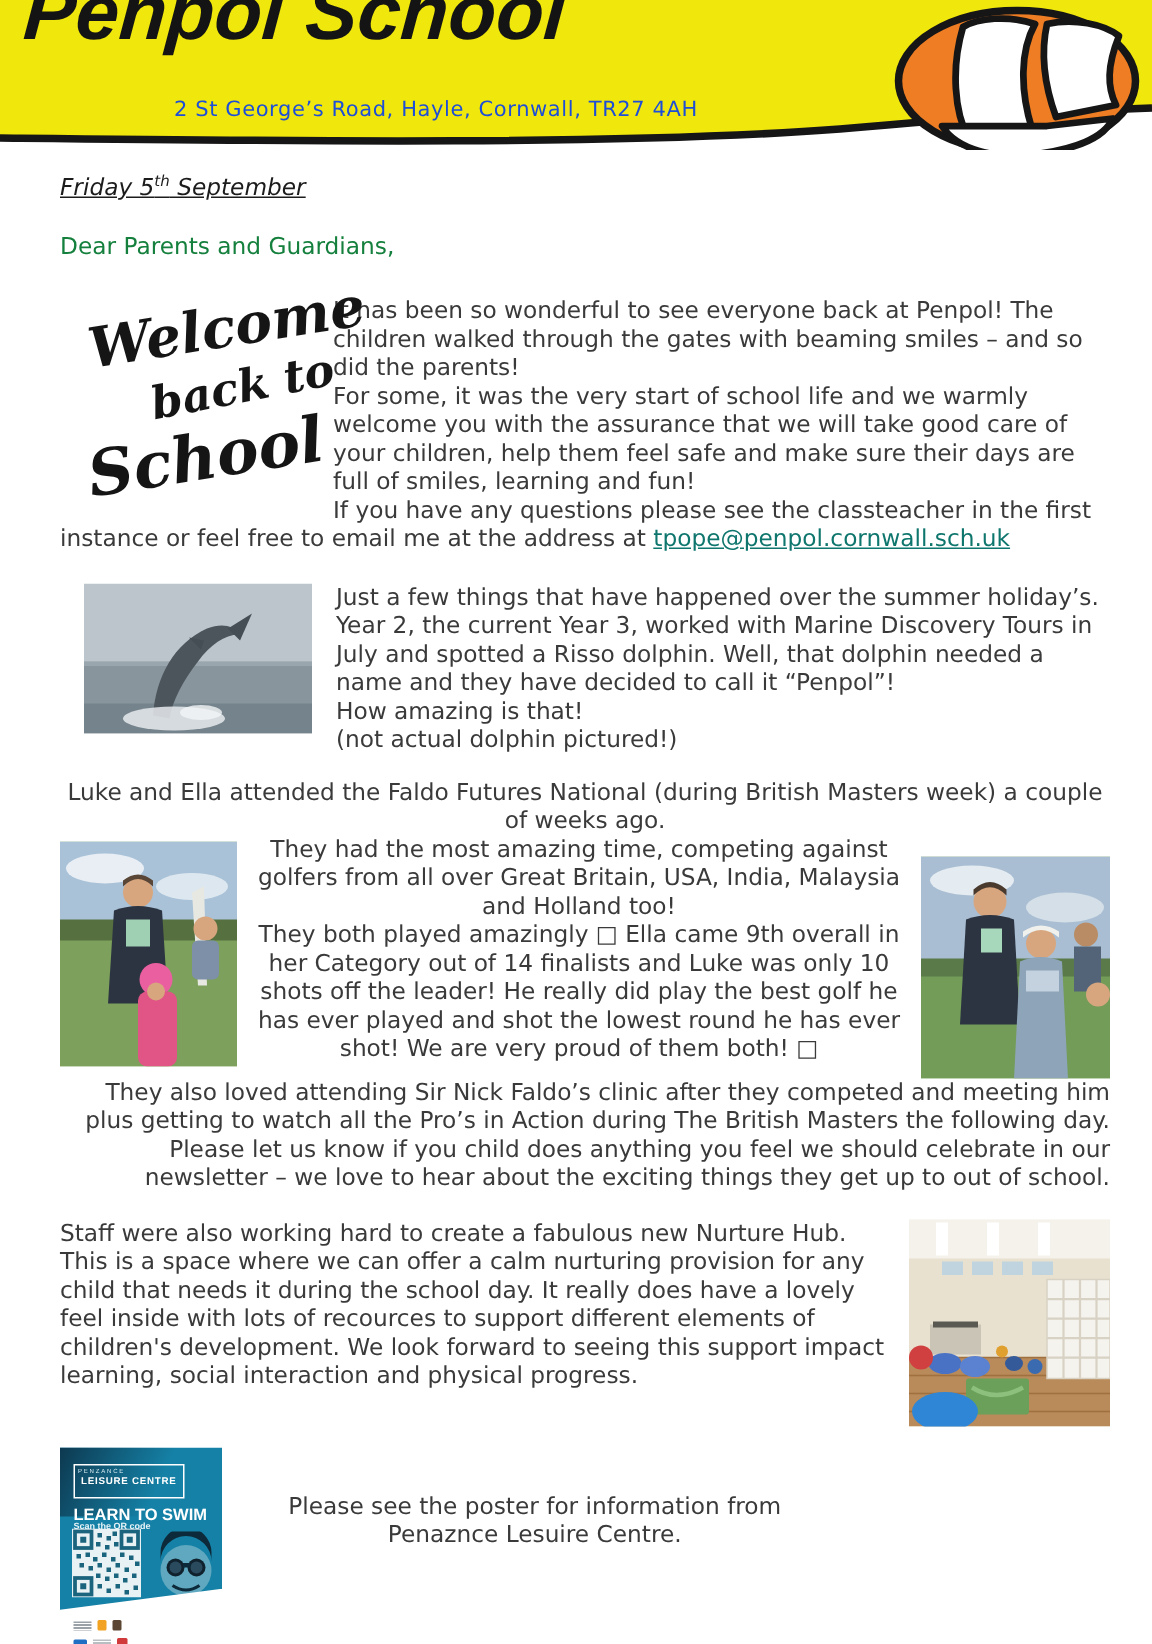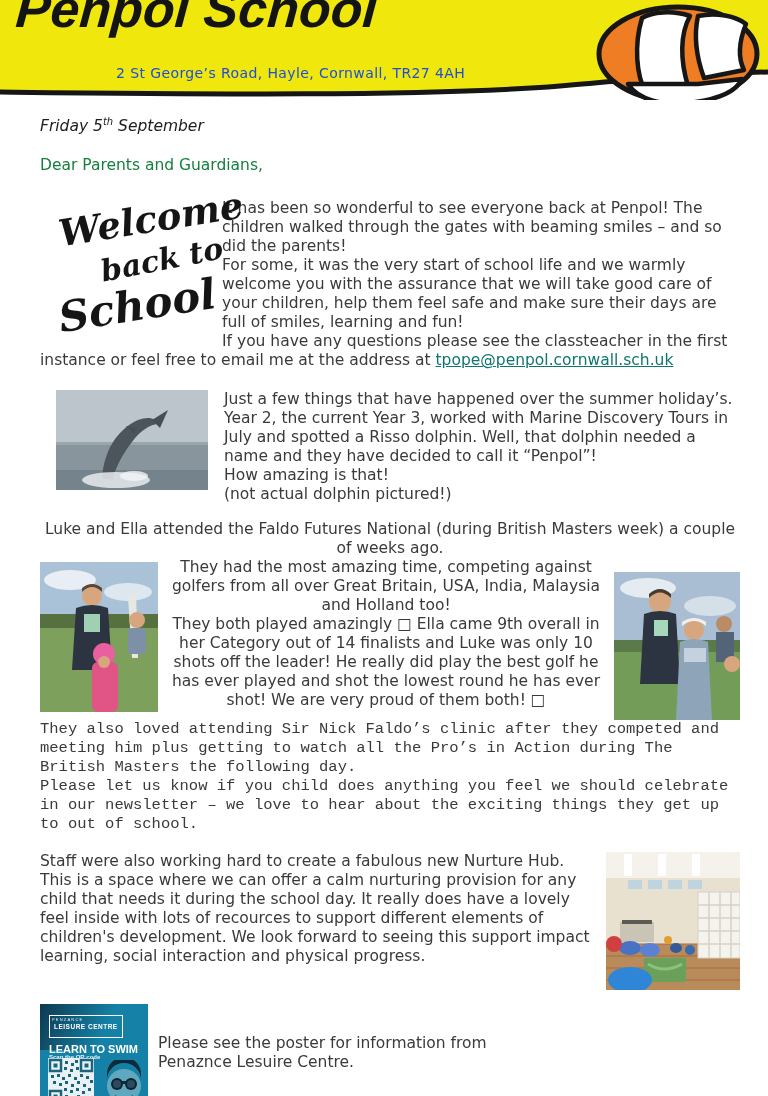--- a/index.html
+++ b/index.html
@@ -6,42 +6,42 @@
   .page{width:768px;height:1096px;margin:0 auto;background:#fff;position:relative;
         font-family:"DejaVu Sans",sans-serif;color:#3a3a3a;font-size:15.5px;line-height:19px;overflow:hidden;}
   
   .header{position:relative;width:768px;height:100px;}
   .header svg.banner{position:absolute;left:0;top:0;}
   .school-title{position:absolute;left:16px;top:0px;font-family:"Liberation Sans",sans-serif;
         font-style:italic;font-weight:bold;font-size:52px;color:#141414;transform:skewX(-4deg);white-space:nowrap;}
   .school-address{position:absolute;left:116px;top:64px;font-size:14px;color:#1d4ed8;letter-spacing:.4px;white-space:nowrap;}
   
   .content{padding:0 28px 0 40px;}
-  .date-line{margin:12px 0 0 40px;font-style:italic;color:#1c1c1c;}
+  .date-line{margin:12px 0 0 40px;font-style:italic;color:#1c1c1c;text-decoration:underline;}
   .date-line sup{font-size:10px;}
   .greeting{margin:20px 0 0 40px;color:#15803d;}
   .cf::after{content:"";display:block;clear:both;}
   p{margin:0;}
   
   .section-welcome{margin-top:24px;}
   .welcome-float{float:left;width:182px;height:152px;position:relative;}
   .ws{position:absolute;font-family:"DejaVu Serif",serif;font-style:italic;font-weight:bold;color:#151515;white-space:nowrap;line-height:1;}
   .ws1{left:18px;top:2px;font-size:37px;transform:rotate(-9deg);}
   .ws2{left:60px;top:46px;font-size:30px;transform:rotate(-11deg);}
   .ws3{left:18px;top:86px;font-size:42px;transform:rotate(-9deg);}
   .email-link{color:#0f766e;text-decoration:underline;}
   
   .section-dolphin{clear:both;margin-top:20px;margin-left:16px;}
   .dolphin-img{float:left;width:152px;height:100px;margin-right:16px;}
   
   .section-golf{clear:both;margin-top:16px;}
   .center{text-align:center;}
   .golf-photo-left{float:left;width:118px;height:150px;margin:4px 6px 0 0;}
   .golf-photo-right{float:right;width:126px;height:148px;margin:14px 0 0 6px;}
-  .golf-after{clear:both;text-align:left;font-family:Liberation Mono, monospace;}
+  .golf-after{clear:both;text-align:right;}
   
   .section-nurture{clear:both;margin-top:18px;}
   .nurture-img{float:right;width:134px;height:138px;margin:0 0 4px 14px;}
   
   .section-poster{clear:both;margin-top:10px;}
   .poster{float:left;width:108px;height:148px;margin-right:10px;position:relative;overflow:hidden;
           font-family:"Liberation Sans",sans-serif;}
   .poster-bg{position:absolute;inset:0;background:#1581a6;}
   .poster-shade{position:absolute;left:0;top:0;width:108px;height:46px;
           background:linear-gradient(115deg,#0d3950 0%,rgba(13,57,80,0) 60%);}
@@ -57,21 +57,21 @@
   .poster-logos1{position:absolute;left:9px;bottom:26px;display:flex;gap:4px;align-items:center;}
   .poster-logos2{position:absolute;left:9px;bottom:14px;display:flex;gap:4px;align-items:center;}
   .lg{display:inline-block;}
   .lg-lines{width:12px;height:6px;background:repeating-linear-gradient(#9aa2a8 0 1px,#fff 1px 2px);}
   .lg-orange{width:6px;height:7px;background:#f2a324;border-radius:1px;}
   .lg-dark{width:6px;height:7px;background:#5a4632;border-radius:1px;}
   .lg-blue{width:9px;height:6px;background:#1e6fc4;border-radius:1px;}
   .lg-gray{width:12px;height:5px;background:repeating-linear-gradient(#b9bec2 0 1px,#fff 1px 2px);}
   .lg-red{width:7px;height:7px;background:#d03a3a;border-radius:1px;}
   .poster-web{position:absolute;left:9px;bottom:4px;font-size:4.8px;font-weight:bold;color:#0d2a3a;}
-  .swim-note{padding-top:30px;max-width:515px;}
+  .swim-note{padding-top:30px;max-width:515px;text-align:center;}
 </style>
 </head>
 <body>
 
 <div class="page">
 
   <div class="header">
     <svg class="banner" width="768" height="100" viewBox="0 0 768 100">
       <path d="M0,0 H768 V72 C700,74 640,79 560,86 C420,97 180,94 0,92 Z" fill="#f0e70c"></path>
       <path d="M0,92 C180,94 420,97 560,86 C640,79 700,74 768,72" stroke="#161616" stroke-width="5" fill="none"></path>

